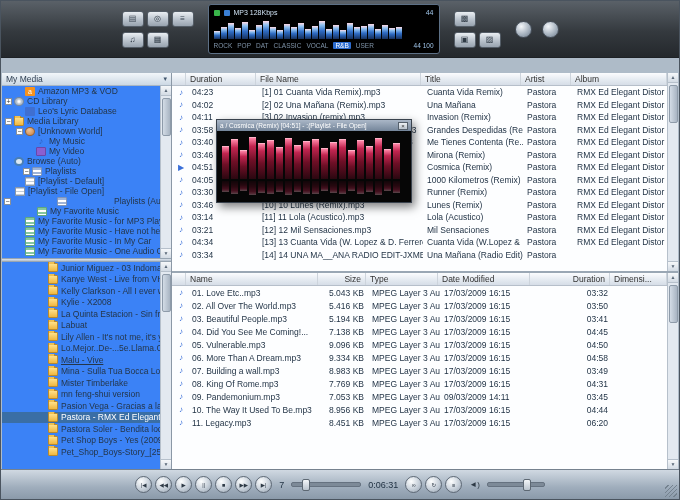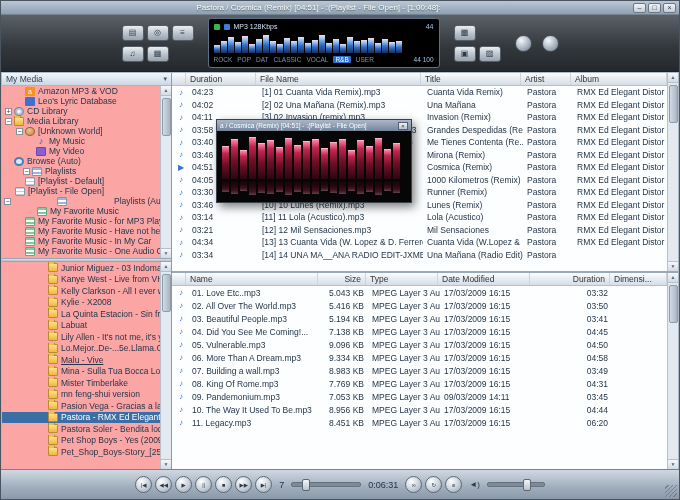--- a/index.html
+++ b/index.html
@@ -27,21 +27,21 @@
   .led.g { background:#39b54a; } .led.b { background:#3a7fd5; }
   .disp-topright { margin-left:auto; color:#9fc4e8; }
   .spectrum { flex:1; display:flex; align-items:flex-end; gap:1px; padding:1px 0; }
   .sbar { width:6px; background:linear-gradient(to top,#16305c,#2f6cc4 45%,#8fc0f0 78%,#ffd9e4); }
   .disp-bottom { height:11px; display:flex; align-items:center; gap:5px; font-size:6.5px; color:#7f93a8; white-space:nowrap; }
   .preset.sel { background:#2c6cd0; color:#fff; padding:0 2px; border-radius:1px; }
   .disp-botright { margin-left:auto; color:#9fc4e8; }
 
   
   .content { position:absolute; top:72px; left:1px; right:1px; bottom:30px; display:flex; background:#fff; }
-  .leftcol { width:170px; border-right:1px solid #8b98a6; display:flex; flex-direction:column; background:#fca5a5; }
+  .leftcol { width:170px; border-right:1px solid #8b98a6; display:flex; flex-direction:column; background:#3b82f6; }
   .panel-header { height:13px; flex:none; background:linear-gradient(#f2f6fa,#ccd8e4); border-bottom:1px solid #a9b6c3; font-size:8.5px; color:#2f3f52; display:flex; align-items:center; padding:0 4px; }
   .panel-header .chev { margin-left:auto; font-size:7px; color:#41566d; }
   .treewrap { display:flex; flex:none; }
   .media-tree { height:172px; overflow:hidden; flex:1; }
   .splitter { height:4px; flex:none; background:linear-gradient(#dde4ec,#b0bdca); border-top:1px solid #98a5b2; border-bottom:1px solid #98a5b2; }
   .folderwrap { flex:1; display:flex; overflow:hidden; }
   .folder-tree { flex:1; overflow:hidden; }
   .titem { display:flex; align-items:center; height:10px; font-size:8.5px; color:#24364a; white-space:nowrap; overflow:hidden; }
   .folder-tree .titem { height:11.5px; }
   .titem.sel { background:#3a6ea5; color:#fff; }
@@ -103,28 +103,20 @@
   .float-body { height:71px; padding:2px 5px 0; }
   .eq { display:flex; align-items:flex-end; gap:2px; height:46px; }
   .eqbar { width:7px; background:linear-gradient(to top,#2a0710,#6e0f26 45%,#c22550 80%,#ff84a6); border-top:1px solid #ffb3c8; }
   .eqrefl { display:flex; align-items:flex-end; gap:2px; height:17px; margin-top:2px; opacity:.32; transform:scaleY(-1); }
 </style>
 </head>
 <body>
 
 <div class="window">
 
-  <div class="titlebar">
-    <div class="title">Pastora / Cosmica (Remix)  [04:51] -  :(Playlist - File Open] - [1:00:48]:</div>
-    <div class="winctl">
-      <div class="wbtn">–</div>
-      <div class="wbtn">□</div>
-      <div class="wbtn">×</div>
-    </div>
-  </div>
 
   <div class="toolbar">
     <div class="tb-group">
       <div class="tb-row" id="tbl1">
           <div class="tb-btn">▤</div>
           <div class="tb-btn">◎</div>
           <div class="tb-btn">≡</div>
         </div>
       <div class="tb-row" id="tbl2">
           <div class="tb-btn">♫</div>
@@ -203,29 +195,29 @@
         <span>My Media</span>
         <span class="chev">▾</span>
       </div>
       <div class="treewrap">
         <div class="media-tree" id="mediaTree">
             <div class="titem" style="padding-left: 14px;">
               <span class="exp-sp"></span>
               <span class="ti ic-amazon"></span>
               <span>Amazon MP3 &amp; VOD</span>
             </div>
-            <div class="titem" style="padding-left: 14px;">
-              <span class="exp-sp"></span>
-              <span class="ti ic-db"></span>
-              <span>Leo's Lyric Database</span>
-            </div>
             <div class="titem" style="padding-left: 3px;">
               <span class="exp">+</span>
               <span class="ti ic-cd"></span>
               <span>CD Library</span>
+            </div>
+            <div class="titem" style="padding-left: 14px;">
+              <span class="exp-sp"></span>
+              <span class="ti ic-db"></span>
+              <span>Leo's Lyric Database</span>
             </div>
             <div class="titem" style="padding-left: 3px;">
               <span class="exp">−</span>
               <span class="ti ic-folder"></span>
               <span>Media Library</span>
             </div>
             <div class="titem" style="padding-left: 14px;">
               <span class="exp">−</span>
               <span class="ti ic-artist"></span>
               <span>[Unknown World]</span>

